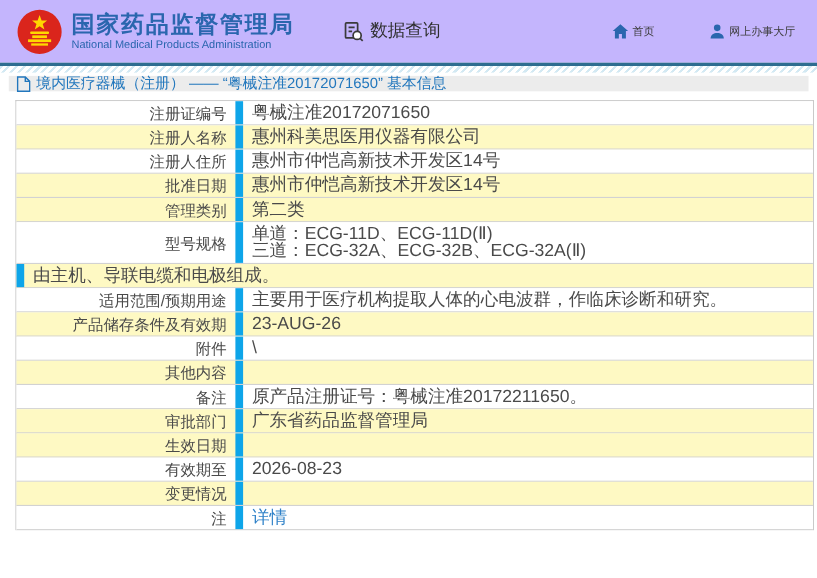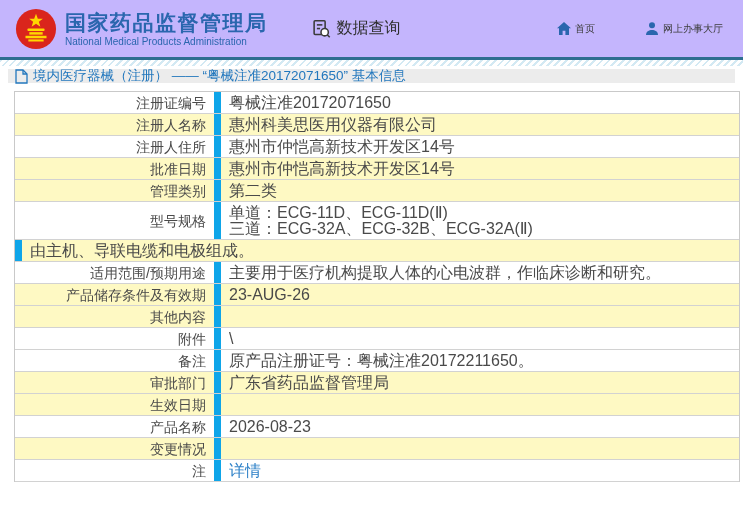--- a/index.html
+++ b/index.html
@@ -130,42 +130,42 @@
       <div class="value-cell">由主机、导联电缆和电极组成。</div>
     </div>
     <div class="row">
       <div class="label-cell">适用范围/预期用途</div>
       <div class="value-cell">主要用于医疗机构提取人体的心电波群，作临床诊断和研究。</div>
     </div>
     <div class="row alt">
       <div class="label-cell">产品储存条件及有效期</div>
       <div class="value-cell">23-AUG-26</div>
     </div>
+    <div class="row">
+      <div class="label-cell">附件</div>
+      <div class="value-cell">\</div>
+    </div>
     <div class="row alt">
       <div class="label-cell">其他内容</div>
       <div class="value-cell"></div>
-    </div>
-    <div class="row">
-      <div class="label-cell">附件</div>
-      <div class="value-cell">\</div>
     </div>
     <div class="row">
       <div class="label-cell">备注</div>
       <div class="value-cell">原产品注册证号：粤械注准20172211650。</div>
     </div>
     <div class="row alt">
       <div class="label-cell">审批部门</div>
       <div class="value-cell">广东省药品监督管理局</div>
     </div>
     <div class="row alt">
       <div class="label-cell">生效日期</div>
       <div class="value-cell"></div>
     </div>
     <div class="row">
-      <div class="label-cell">产品名称</div>
+      <div class="label-cell">有效期至</div>
       <div class="value-cell">2026-08-23</div>
     </div>
     <div class="row alt">
       <div class="label-cell">变更情况</div>
       <div class="value-cell"></div>
     </div>
     <div class="row">
       <div class="label-cell">注</div>
       <div class="value-cell"><a class="detail-link" href="#">详情</a></div>
     </div>

